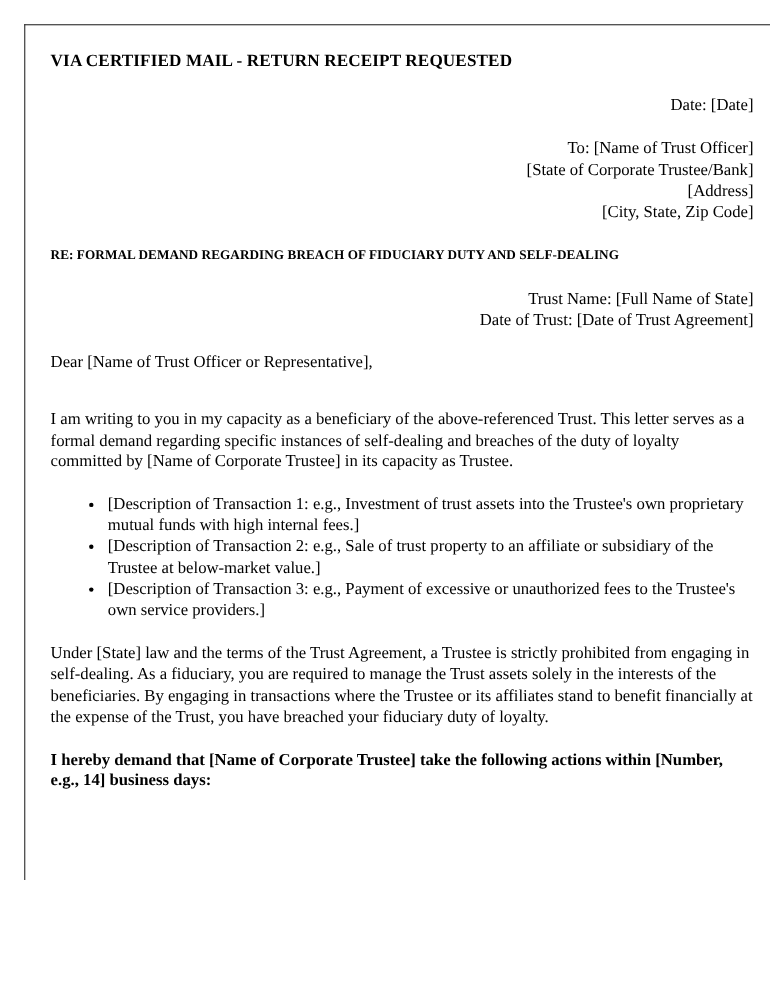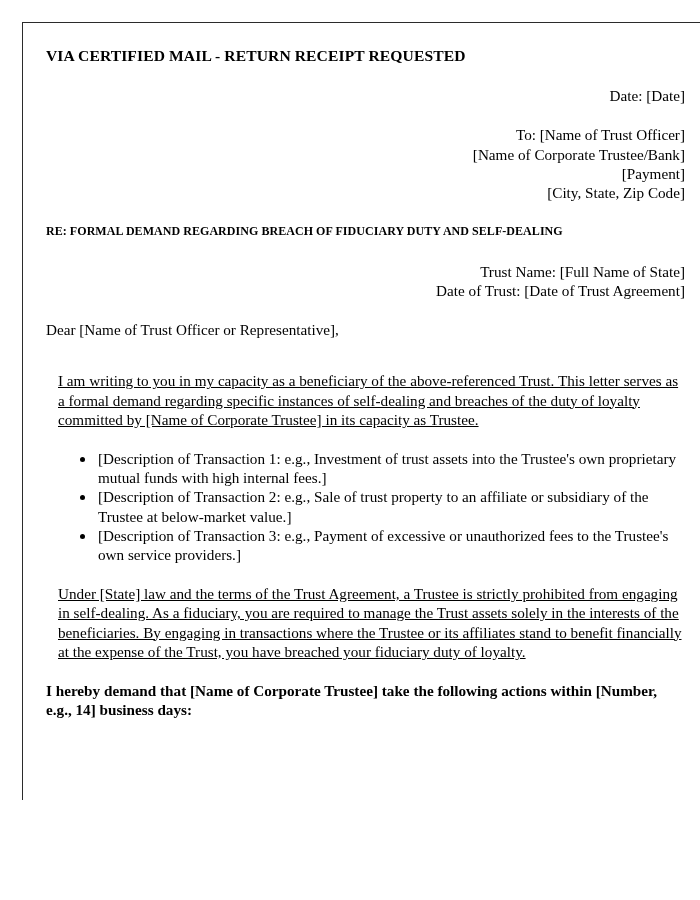--- a/index.html
+++ b/index.html
@@ -54,23 +54,22 @@
 
   .re-heading {
     font-weight: bold;
     font-size: 12px;
     margin: 0 0 20px 0;
     line-height: 19.5px;
     letter-spacing: .05px;
   }
 
   .para {
-    margin: 0 0 20px 12px;
+    margin: 0 0 20px 0;
     text-align: left;
-    text-decoration: underline;
   }
 
   .salutation {
     margin: 0 0 32px 0;
   }
 
   ul.bullets {
     margin: 0 0 20px 0;
     padding: 0 0 0 50px;
     list-style-type: disc;
@@ -94,22 +93,22 @@
   <div class="page-inner">
 
     <div class="letter-heading">VIA CERTIFIED MAIL - RETURN RECEIPT REQUESTED</div>
 
     <div class="line-block">
       <span class="ln">Date: [Date]</span>
     </div>
 
     <div class="line-block">
       <span class="ln">To: [Name of Trust Officer]</span>
-      <span class="ln">[Name of Corporate Trustee/Bank]</span>
-      <span class="ln">[Payment]</span>
+      <span class="ln">[State of Corporate Trustee/Bank]</span>
+      <span class="ln">[Address]</span>
       <span class="ln">[City, State, Zip Code]</span>
     </div>
 
     <div class="re-heading">RE: FORMAL DEMAND REGARDING BREACH OF FIDUCIARY DUTY AND SELF-DEALING</div>
 
     <div class="line-block">
       <span class="ln">Trust Name: [Full Name of State]</span>
       <span class="ln">Date of Trust: [Date of Trust Agreement]</span>
     </div>
 

